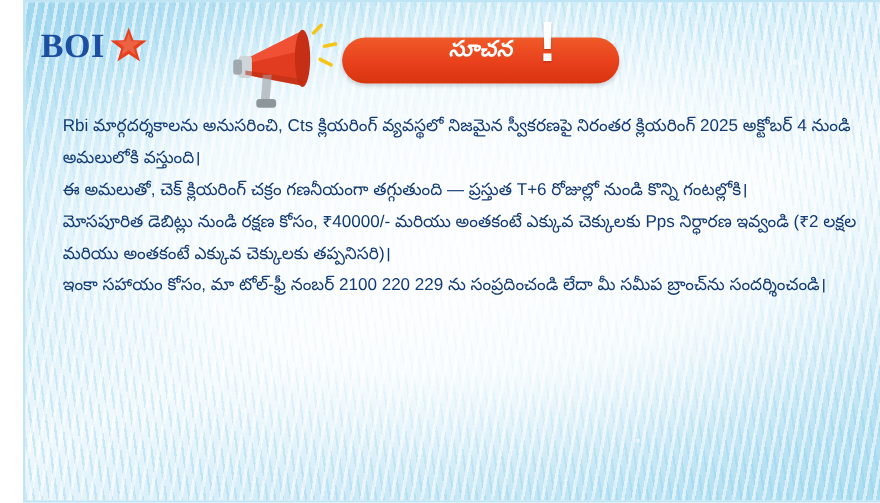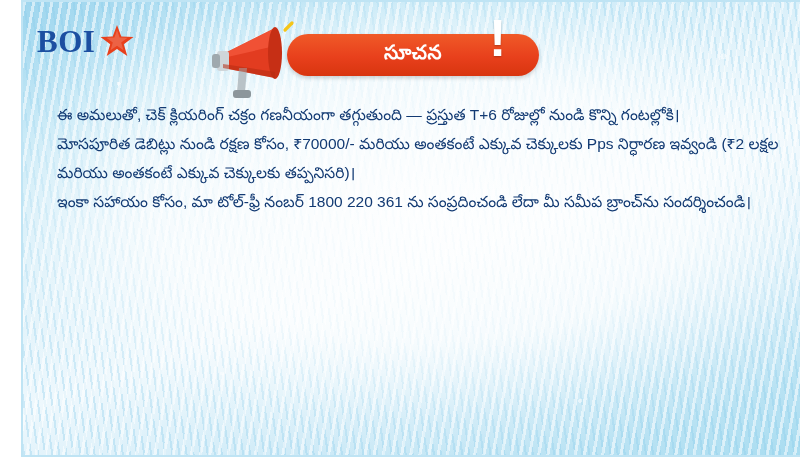--- a/index.html
+++ b/index.html
@@ -66,30 +66,31 @@
     position: absolute;
     left: 186px;
     top: 18px;
     width: 110px;
     height: 82px;
   }
 
   
   .title-banner {
     position: absolute;
-    left: 264px;
+    left: 288px;
     top: 32px;
     width: 252px;
     height: 42px;
     background: linear-gradient(180deg, #f05a28 0%, #e8401c 55%, #d8350f 100%);
     border-radius: 21px;
     box-shadow: 0 2px 4px rgba(0,0,0,0.18);
     display: flex;
-    align-items: center;
+    align-items: flex-start;
     justify-content: center;
+    font-style: italic;
   }
   .title-text {
     color: #ffffff;
     font-size: 20px;
     font-weight: bold;
     letter-spacing: 0.5px;
     font-family: "Liberation Sans", sans-serif;
   }
   .excl {
     position: absolute;
@@ -157,17 +158,18 @@
       <path d="M14 44 L66 52 L66 58 L14 48 Z" fill="#b52c12" opacity="0.55"></path>
     </svg>
   </div>
 
   <div class="title-banner">
     <span class="title-text">సూచన</span>
   </div>
   <div class="excl">!</div>
 
   <div class="body-copy">
+    <div class="line">Rbi మార్గదర్శకాలను అనుసరించి, Cts క్లియరింగ్ వ్యవస్థలో నిజమైన స్వీకరణపై నిరంతర క్లియరింగ్ 2025 అక్టోబర్ 4 నుండి అమలులోకి వస్తుంది।</div>
     <div class="line">ఈ అమలుతో, చెక్ క్లియరింగ్ చక్రం గణనీయంగా తగ్గుతుంది — ప్రస్తుత T+6 రోజుల్లో నుండి కొన్ని గంటల్లోకి।</div>
-    <div class="line">మోసపూరిత డెబిట్లు నుండి రక్షణ కోసం, ₹70000/- మరియు అంతకంటే ఎక్కువ చెక్కులకు Pps నిర్ధారణ ఇవ్వండి (₹2 లక్షల మరియు అంతకంటే ఎక్కువ చెక్కులకు తప్పనిసరి)।</div>
-    <div class="line">ఇంకా సహాయం కోసం, మా టోల్-ఫ్రీ నంబర్ 1800 220 361 ను సంప్రదించండి లేదా మీ సమీప బ్రాంచ్‌ను సందర్శించండి।</div>
+    <div class="line">మోసపూరిత డెబిట్లు నుండి రక్షణ కోసం, ₹40000/- మరియు అంతకంటే ఎక్కువ చెక్కులకు Pps నిర్ధారణ ఇవ్వండి (₹2 లక్షల మరియు అంతకంటే ఎక్కువ చెక్కులకు తప్పనిసరి)।</div>
+    <div class="line">ఇంకా సహాయం కోసం, మా టోల్-ఫ్రీ నంబర్ 2100 220 229 ను సంప్రదించండి లేదా మీ సమీప బ్రాంచ్‌ను సందర్శించండి।</div>
   </div>
 </div>
 
 </body></html>

